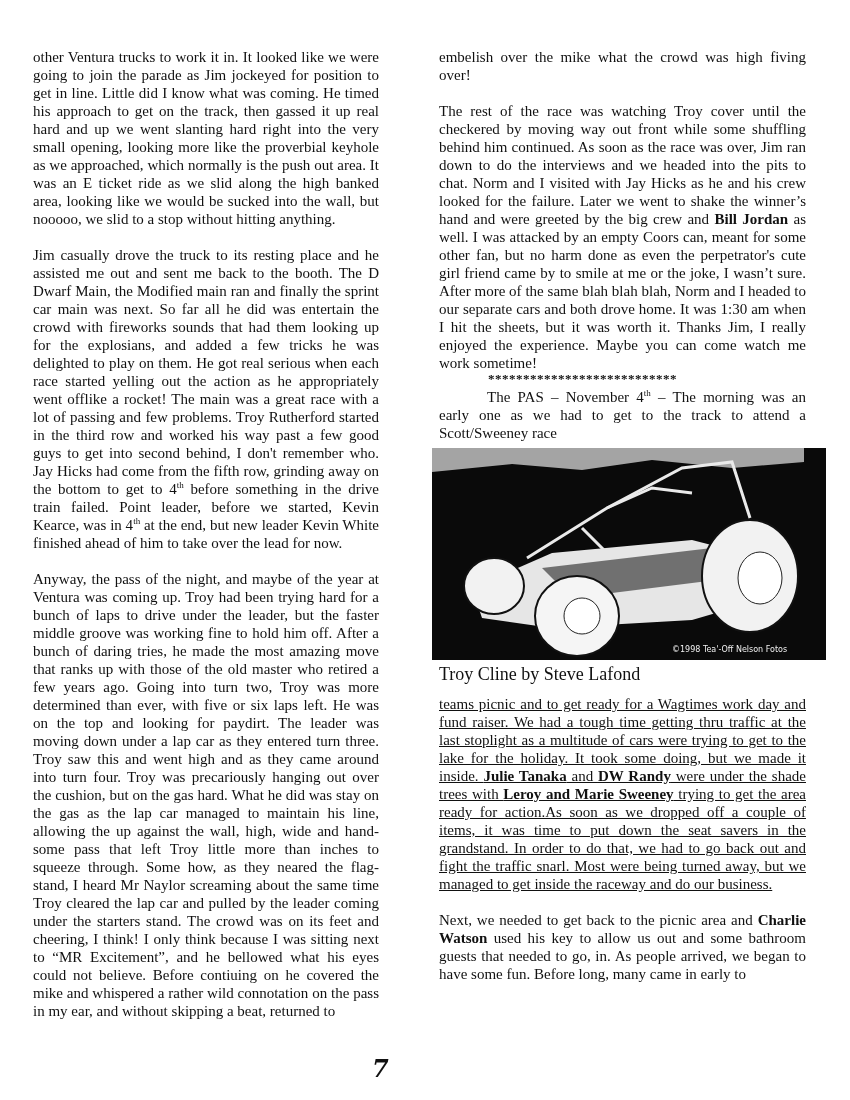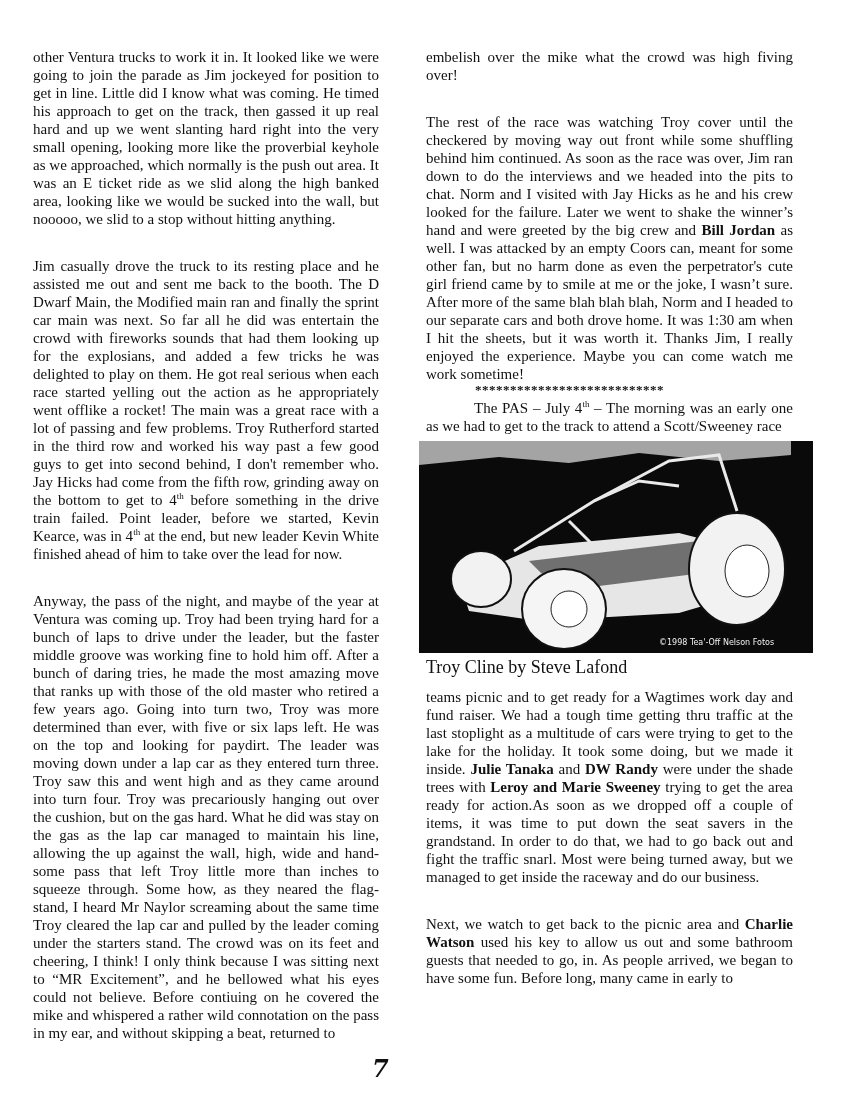--- a/index.html
+++ b/index.html
@@ -1,47 +1,47 @@
 <!DOCTYPE html>
 <html><head>
 <meta charset="utf-8">
 <style>
   html, body { margin: 0; padding: 0; background: #ffffff; }
   body { width: 850px; height: 1100px; position: relative; overflow: hidden;
          font-family: "Liberation Serif", "DejaVu Serif", serif; color: #111; }
   .col { position: absolute; font-size: 15px; line-height: 18px; text-align: justify; }
   .col p { margin: 0; }
-  .col p + p { margin-top: 29px; }
+  .col p + p { margin-top: 18px; }
   .left { left: 33px; top: 48px; width: 346px; }
-  .right { left: 426px; top: 48px; width: 367px; }
+  .right { left: 439px; top: 48px; width: 367px; }
   sup { font-size: 9px; line-height: 0; vertical-align: 6px; }
   b { font-weight: bold; }
   .stars { text-align: left; padding-left: 49px; font-size: 13px; letter-spacing: 0.5px; line-height: 14px; margin-top: 0 !important; font-weight: bold; }
   .headline { font-size: 22px; font-weight: bold; line-height: 23px; margin-top: 8px !important; text-align: justify; text-align-last: left; word-spacing: 4px; }
   .headline sup { font-size: 12px; vertical-align: 12px; }
   .dateline { text-indent: 48px; margin-top: 2px !important; }
   .photo { margin-top: 6px !important; width: 394px; height: 212px; position: relative; background: #0a0a0a; overflow: hidden; margin-left: -7px; }
   .caption { text-align: left; font-size: 18px; margin-top: 5px !important; }
-  .after-photo { margin-top: 12px !important; }
+  .after-photo { margin-top: 12px !important; text-decoration: underline; }
   .page-number { position: absolute; left: 372px; top: 1054px; font-family: "DejaVu Serif", serif; font-style: italic; font-weight: bold; font-size: 24px; }
 </style>
 </head>
 <body>
 
 <div class="col left">
   <p>other Ventura trucks to work it in. It looked like we were going to join the parade as Jim jockeyed for position to get in line. Little did I know what was coming. He timed his approach to get on the track, then gassed it up real hard and up we went slanting hard right  into the very small opening, looking more like the proverbial keyhole as we approached, which normally is the push out area. It was an E ticket ride as we slid along the high banked area, looking like we would be sucked into the wall, but nooooo, we slid to a stop without hitting anything.</p>
   <p><span>Jim casually drove the truck to its resting place and he assisted me out and sent me back to the booth. The D Dwarf Main, the Modified main ran and finally the sprint car main was next. So far all he did was entertain the crowd with fireworks sounds that had them looking up for the explosians, and added a few tricks he was delighted to play on them. He got real serious when each race started yelling out the action as he appropriately went offlike a rocket! The main was a great race with a lot of passing and few problems. Troy Rutherford started in the third row and worked his way past a few good guys to get into second behind, I don't remember who. Jay Hicks had come from the fifth row, grinding away on the bottom to get to 4</span><sup>th</sup><span> before something in the drive train failed. Point leader, before we started, Kevin Kearce, was in 4</span><sup>th</sup><span> at the end, but new leader Kevin White finished ahead of him to take over the lead for now.</span></p>
   <p>Anyway, the pass of the night, and maybe of the year at Ventura was coming up. Troy had been trying hard for a bunch of laps to drive under the leader, but the faster middle groove was working fine to hold him off. After a bunch of daring tries, he made the most amazing move that ranks up with those of the old master who retired a few years ago. Going into turn two, Troy was more determined than ever, with five or six laps left. He was on the top and looking for paydirt. The leader was moving down under a lap car as they entered turn three. Troy saw this and went high and as they came around into turn four. Troy was precariously hanging out over the cushion, but on the gas hard. What he did was stay on the gas as the lap car managed to maintain his line, allowing the up against the wall, high, wide and hand-some pass that left Troy little more than inches to squeeze through. Some how, as they neared the flag-stand, I heard Mr Naylor screaming about the same time Troy cleared the lap car and pulled by the leader coming under the starters stand. The crowd was on its feet and cheering, I think! I only think because I was sitting next to “MR Excitement”, and he bellowed what his eyes could not believe. Before contiuing on he covered the mike and whispered a rather wild connotation on the pass in my ear, and without skipping a beat, returned to</p>
 </div>
 
 <div class="col right">
   <p>embelish over the mike what the crowd was high fiving over!</p>
   <p><span>The rest of the race was watching Troy cover until the checkered by moving way out front while some shuffling behind him continued. As soon as the race was over, Jim ran down to do the interviews and we headed into the pits to chat. Norm and I  visited with Jay Hicks as he and his crew looked for the failure. Later we went to shake the winner’s hand and were greeted by the big crew and </span><b>Bill Jordan</b><span> as well. I was attacked by an empty Coors can, meant for some other fan, but no harm done as even the perpetrator's cute girl friend came by to smile at me or the joke, I wasn’t sure. After more of the same blah blah blah, Norm and I headed to our separate cars and both drove home. It was 1:30 am when I hit the sheets, but it was worth it. Thanks Jim, I really enjoyed the experience. Maybe you can come watch me work sometime!</span></p>
   <p class="stars">***************************</p>
-  <p class="dateline"><span>The PAS – July 4</span><sup>th</sup><span> – The morning was an early one as we had to get to the track to attend a Scott/Sweeney race</span></p>
+  <p class="dateline"><span>The PAS – November 4</span><sup>th</sup><span> – The morning was an early one as we had to get to the track to attend a Scott/Sweeney race</span></p>
 
   <div class="photo">
     <svg width="372" height="212" viewBox="0 0 372 212">
       <rect x="0" y="0" width="372" height="212" fill="#0a0a0a"></rect>
       <path d="M0 0 L372 0 L372 14 L300 20 L220 12 L150 22 L80 16 L0 24 Z" fill="#d8d8d8" opacity="0.75"></path>
       <g stroke="#eaeaea" stroke-width="3" fill="none">
         <path d="M95 110 L175 60 L250 20 L300 14 L318 70"></path>
         <path d="M175 60 L220 40 L260 45"></path>
         <path d="M150 80 L200 130 L270 140"></path>
       </g>
@@ -51,16 +51,16 @@
       <ellipse cx="145" cy="168" rx="42" ry="40" fill="#f5f5f5" stroke="#111" stroke-width="2"></ellipse>
       <ellipse cx="150" cy="168" rx="18" ry="18" fill="#fff" stroke="#222" stroke-width="1"></ellipse>
       <ellipse cx="318" cy="128" rx="48" ry="56" fill="#f2f2f2" stroke="#111" stroke-width="2"></ellipse>
       <ellipse cx="328" cy="130" rx="22" ry="26" fill="#fff" stroke="#222" stroke-width="1"></ellipse>
       <text x="240" y="204" font-size="8" fill="#f0f0f0" font-family="DejaVu Sans, sans-serif">©1998 Tea'-Off Nelson Fotos</text>
     </svg>
   </div>
   <p class="caption">Troy Cline by Steve Lafond</p>
 
   <p class="after-photo"><span>teams picnic and to get ready for a Wagtimes work day and fund raiser.  We had a tough time getting thru traffic at the last stoplight as a multitude of cars were trying to get to the lake for the holiday. It took some doing, but we made it inside. </span><b>Julie Tanaka</b><span> and </span><b>DW Randy</b><span> were under the shade trees with </span><b>Leroy and Marie Sweeney</b><span> trying to get the area ready for action.As soon as we dropped off a couple of items, it was time to put down the seat savers in the grandstand. In order to do that, we had to go back out and fight the traffic snarl. Most were being turned away, but we managed to get inside the raceway and do our business.</span></p>
-  <p><span>Next, we watch to get back to the picnic area and </span><b>Charlie Watson</b><span> used his key to allow us out and some bathroom guests that needed to go, in. As people arrived, we began to have some fun. Before long, many came in early to</span></p>
+  <p><span>Next, we needed to get back to the picnic area and </span><b>Charlie Watson</b><span> used his key to allow us out and some bathroom guests that needed to go, in. As people arrived, we began to have some fun. Before long, many came in early to</span></p>
 </div>
 
 <div class="page-number">7</div>
 
 </body></html>

